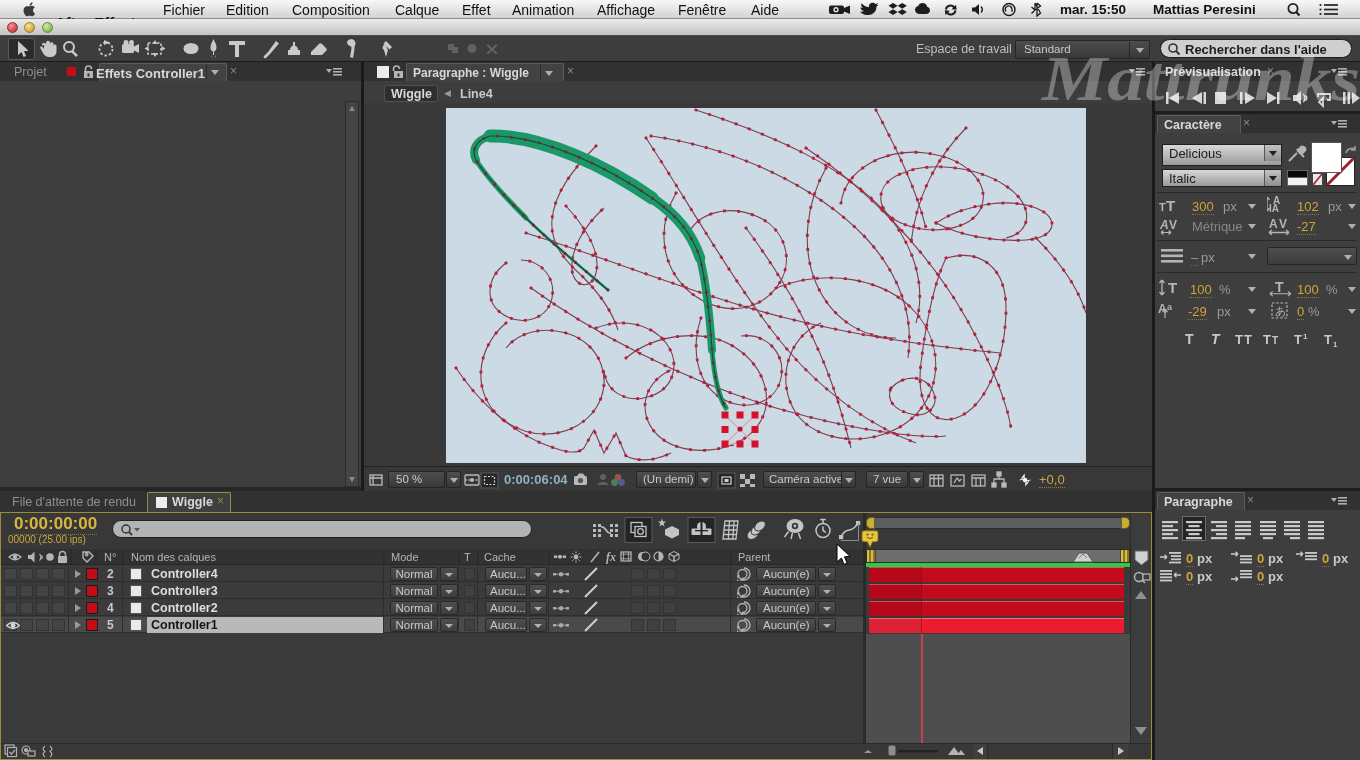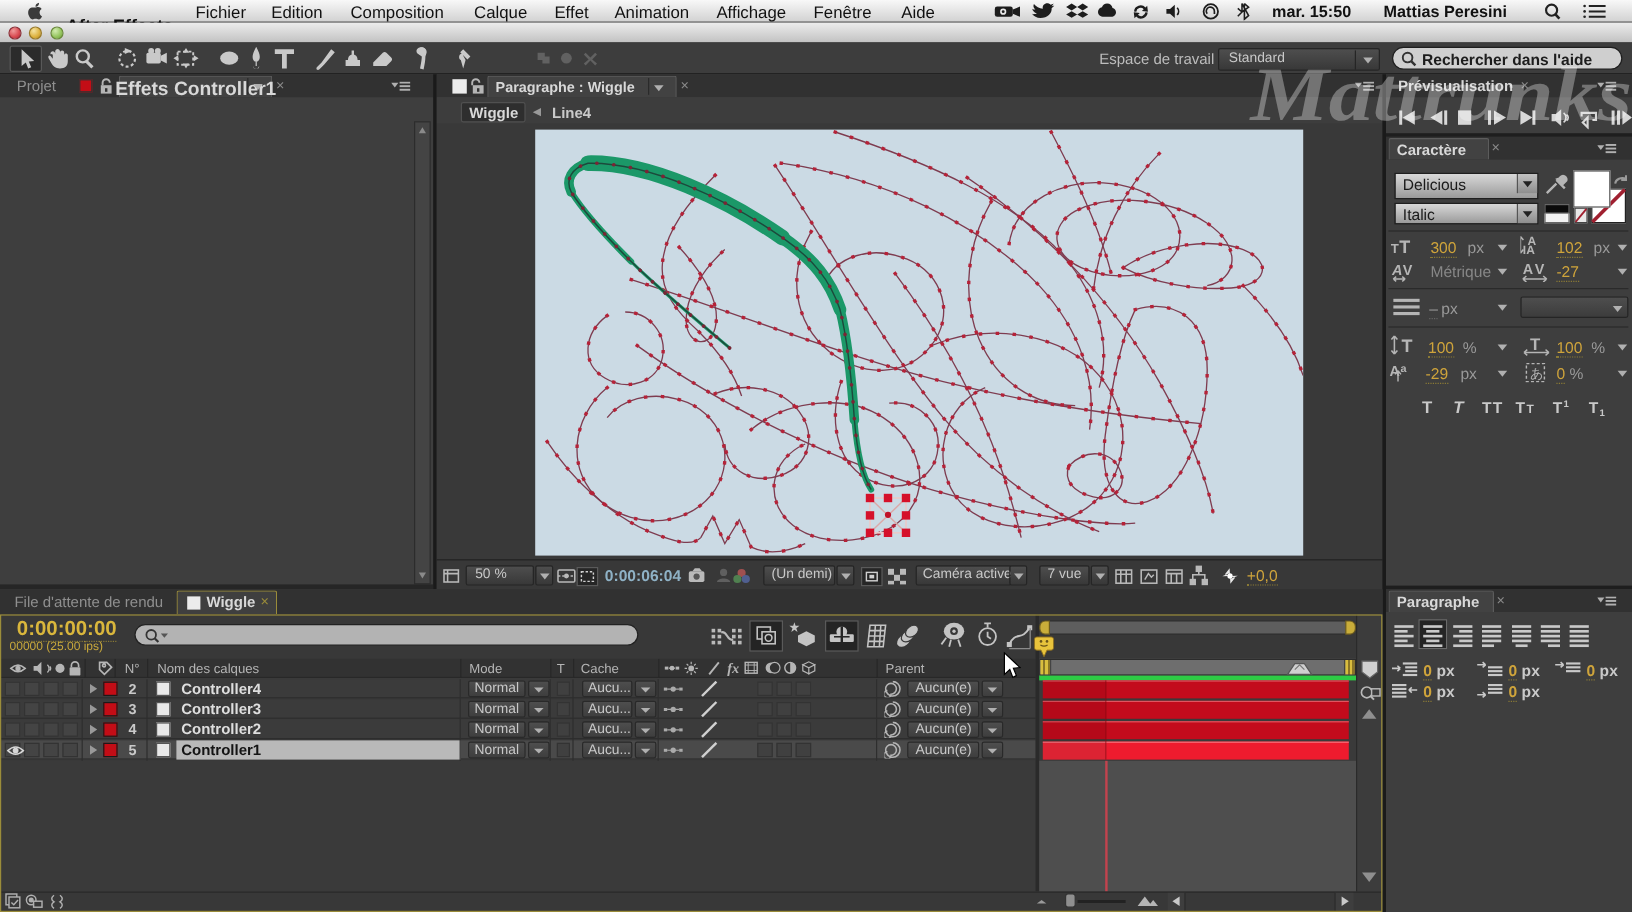--- a/index.html
+++ b/index.html
@@ -145,21 +145,21 @@
 <div id="leftpanel" class="abs" style="left:0;top:62px;width:361px;height:429px;background:#3e3e3e">
   <div class="tabbar" style="left:0;top:0;width:361px;height:19px"></div>
   <span class="tabtxt" style="left:14px;top:3px">Projet</span>
   <div class="abs" style="left:66px;top:4px;width:11px;height:11px;background:#c30d16;border:1px solid #333"></div>
   <svg class="abs" style="left:82px;top:3px" width="13" height="14" viewBox="0 0 13 14">
     <path d="M3.5 6 V4 a3 3 0 0 1 6 0" fill="none" stroke="#b5b5b5" stroke-width="1.6"></path>
     <rect x="2" y="6" width="9" height="7" fill="#b5b5b5"></rect>
     <rect x="5.5" y="8.5" width="2" height="3" fill="#333"></rect>
   </svg>
   <div class="activetab" style="left:99px;top:1px;width:128px;height:18px"></div>
-  <span class="wt" style="left:96px;top:3.5px;font-weight:600;font-size:16px">Effets Controller1</span>
+  <span class="wt" style="left:96px;top:3.5px;font-weight:600;font-size:13px">Effets Controller1</span>
   <div class="dtri" style="left:211px;top:8px"></div>
   <div class="sep" style="left:206px;top:3px;width:1px;height:14px;background:#2a2a2a"></div>
   <span class="abs" style="left:230px;top:2px;color:#8a8a8a;font-size:12px">×</span>
   <svg class="menuicon" style="left:326px;top:6px" viewBox="0 0 16 10">
     <path d="M0 1 L6 1 L3 5 Z" fill="#b0b0b0"></path>
     <rect x="7" y="0" width="9" height="1.6" fill="#b0b0b0"></rect>
         <rect x="7" y="3" width="9" height="1.6" fill="#b0b0b0"></rect>
         <rect x="7" y="6" width="9" height="1.6" fill="#b0b0b0"></rect>
   </svg>
   <div class="abs" style="left:345px;top:39px;width:14px;height:386px;background:#444;border:1px solid #2c2c2c">

